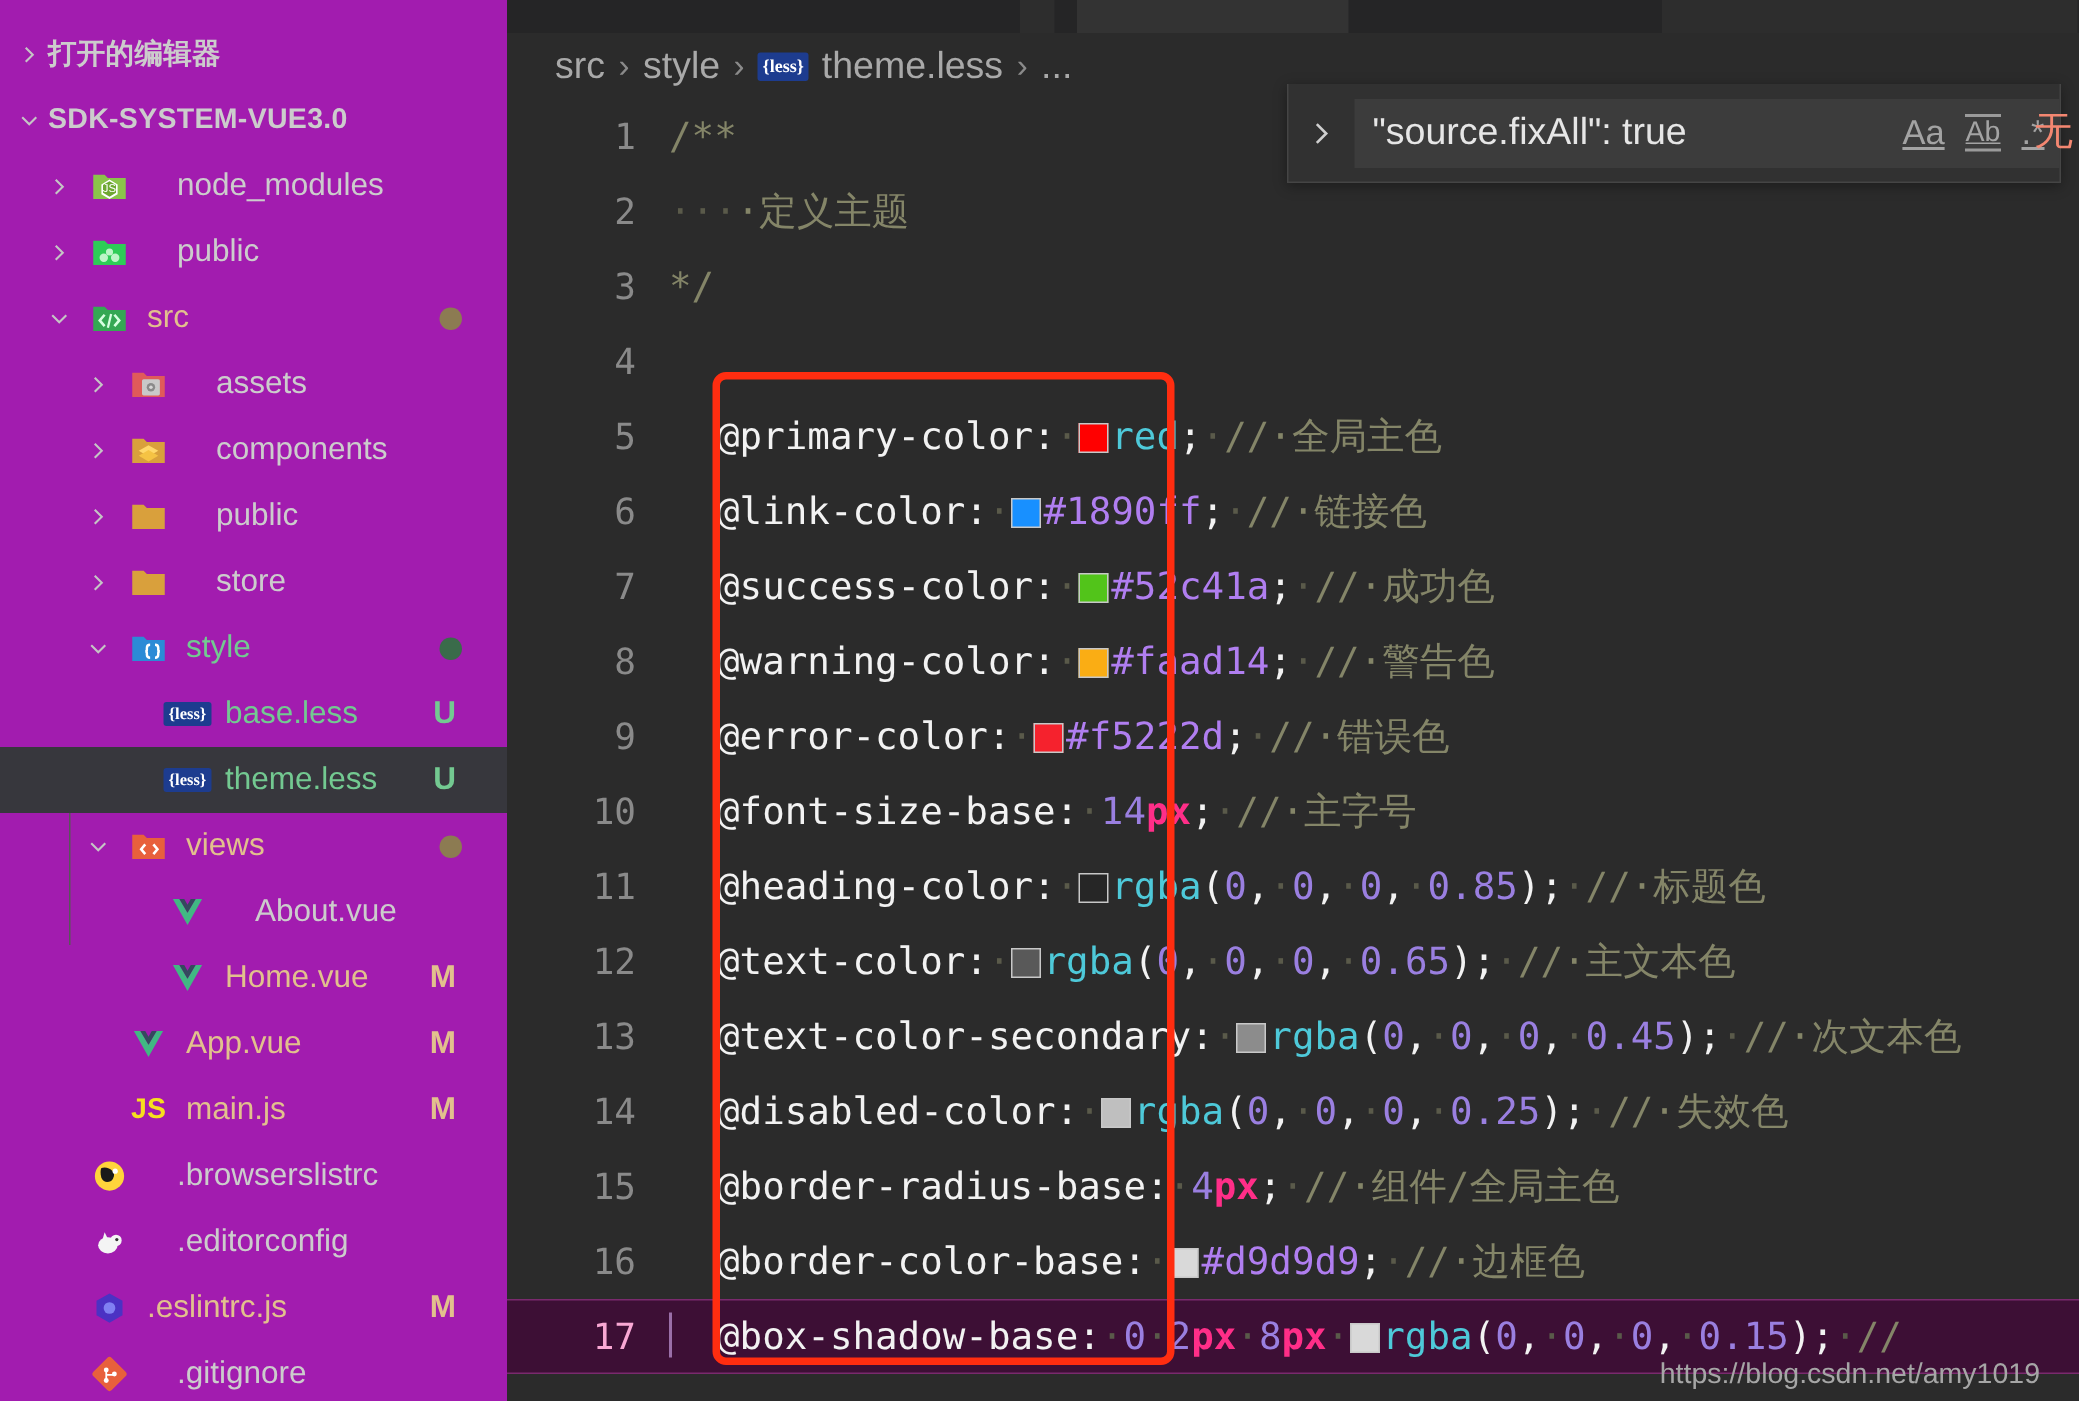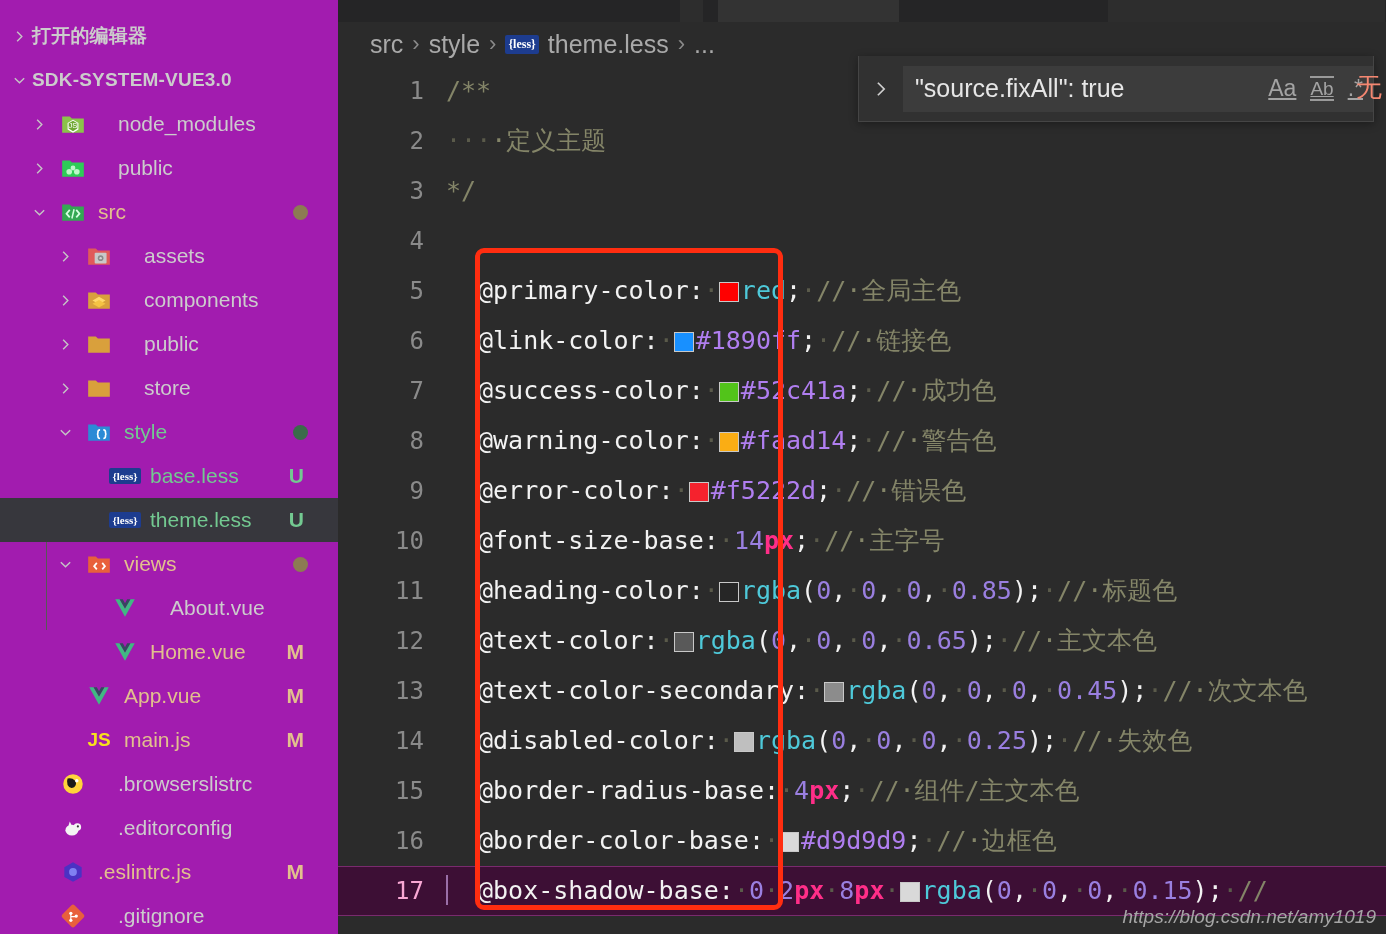--- a/index.html
+++ b/index.html
@@ -127,22 +127,22 @@
   }
 
   
   .annot {
     position:absolute; left:475px; top:248px; width:308px; height:662px;
     border:5px solid #ff2d10; border-radius:9px; pointer-events:none;
   }
 
   
   .watermark {
-    position:absolute; right:10px; bottom:6px;
-    color:#a6a6a6; font-size:19px;font-style:italic;
+    position:absolute; right:26px; bottom:6px;
+    color:#a6a6a6; font-size:19px;
   }
 </style>
 </head>
 <body>
 
 <div id="app">
 
   <div class="tabstrip">
     <div class="tab" style="left:680px;width:24px;"></div>
     <div class="tab active" style="left:718px;width:182px;"></div>
@@ -520,21 +520,21 @@
         <div class="ln">
           <span class="num">13</span>
           <span class="src"><span class="t-var">@text-color-secondary:</span><span class="t-dot">·</span><span class="sw" style="background: rgb(140, 140, 140);"></span><span class="t-fn">rgba</span><span class="t-punct">(</span><span class="t-num">0</span><span class="t-punct">,</span><span class="t-dot">·</span><span class="t-num">0</span><span class="t-punct">,</span><span class="t-dot">·</span><span class="t-num">0</span><span class="t-punct">,</span><span class="t-dot">·</span><span class="t-num">0.45</span><span class="t-punct">);</span><span class="t-dot">·</span><span class="t-cmt">//·次文本色</span></span>
         </div>
         <div class="ln">
           <span class="num">14</span>
           <span class="src"><span class="t-var">@disabled-color:</span><span class="t-dot">·</span><span class="sw" style="background: rgb(191, 191, 191);"></span><span class="t-fn">rgba</span><span class="t-punct">(</span><span class="t-num">0</span><span class="t-punct">,</span><span class="t-dot">·</span><span class="t-num">0</span><span class="t-punct">,</span><span class="t-dot">·</span><span class="t-num">0</span><span class="t-punct">,</span><span class="t-dot">·</span><span class="t-num">0.25</span><span class="t-punct">);</span><span class="t-dot">·</span><span class="t-cmt">//·失效色</span></span>
         </div>
         <div class="ln">
           <span class="num">15</span>
-          <span class="src"><span class="t-var">@border-radius-base:</span><span class="t-dot">·</span><span class="t-num">4</span><span class="t-unit">px</span><span class="t-punct">;</span><span class="t-dot">·</span><span class="t-cmt">//·组件/主文本色</span></span>
+          <span class="src"><span class="t-var">@border-radius-base:</span><span class="t-dot">·</span><span class="t-num">4</span><span class="t-unit">px</span><span class="t-punct">;</span><span class="t-dot">·</span><span class="t-cmt">//·组件/全局主色</span></span>
         </div>
         <div class="ln">
           <span class="num">16</span>
           <span class="src"><span class="t-var">@border-color-base:</span><span class="t-dot">·</span><span class="sw" style="background: rgb(217, 217, 217);"></span><span class="t-hex">#d9d9d9</span><span class="t-punct">;</span><span class="t-dot">·</span><span class="t-cmt">//·边框色</span></span>
         </div>
         <div class="ln cur">
           <span class="num">17</span>
           <span class="src"><span class="cursor"></span><span class="t-var">@box-shadow-base:</span><span class="t-dot">·</span><span class="t-num">0</span><span class="t-dot">·</span><span class="t-num">2</span><span class="t-unit">px</span><span class="t-dot">·</span><span class="t-num">8</span><span class="t-unit">px</span><span class="t-dot">·</span><span class="sw" style="background: rgb(217, 217, 217);"></span><span class="t-fn">rgba</span><span class="t-punct">(</span><span class="t-num">0</span><span class="t-punct">,</span><span class="t-dot">·</span><span class="t-num">0</span><span class="t-punct">,</span><span class="t-dot">·</span><span class="t-num">0</span><span class="t-punct">,</span><span class="t-dot">·</span><span class="t-num">0.15</span><span class="t-punct">);</span><span class="t-dot">·</span><span class="t-cmt">//</span></span>
         </div>
       </div>

